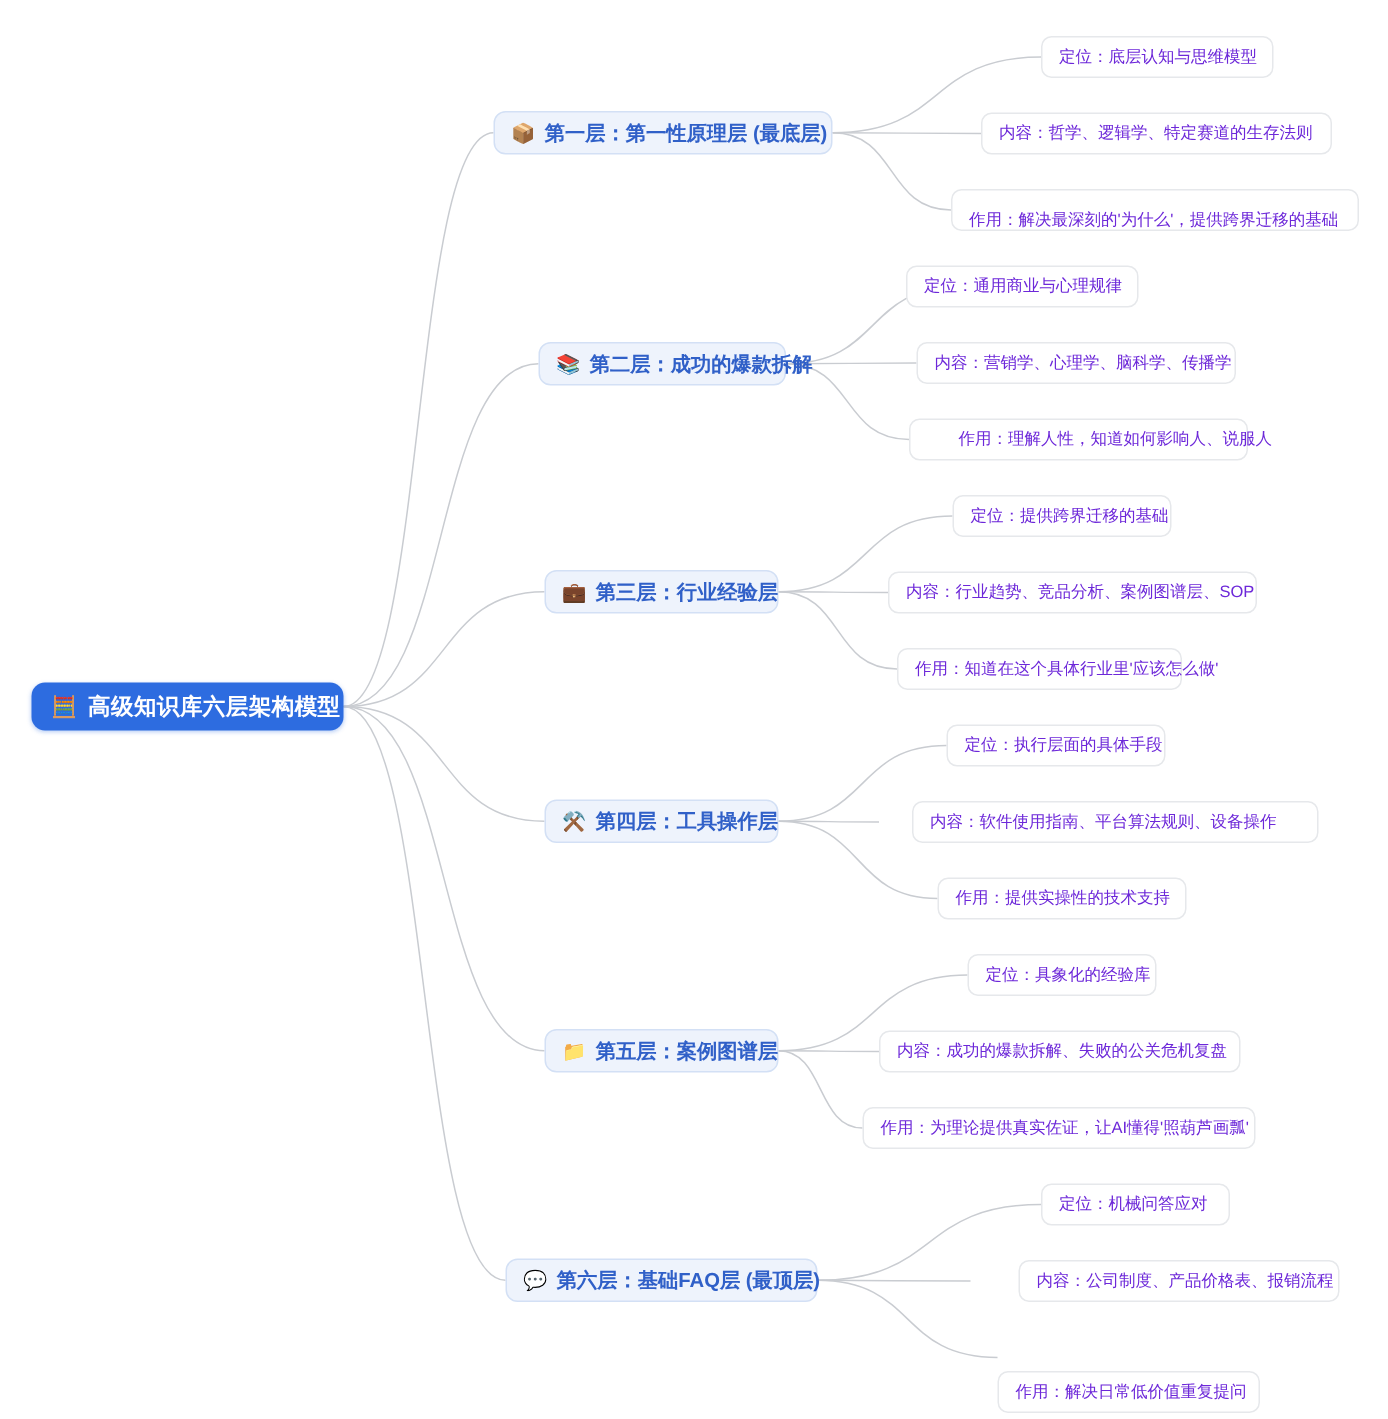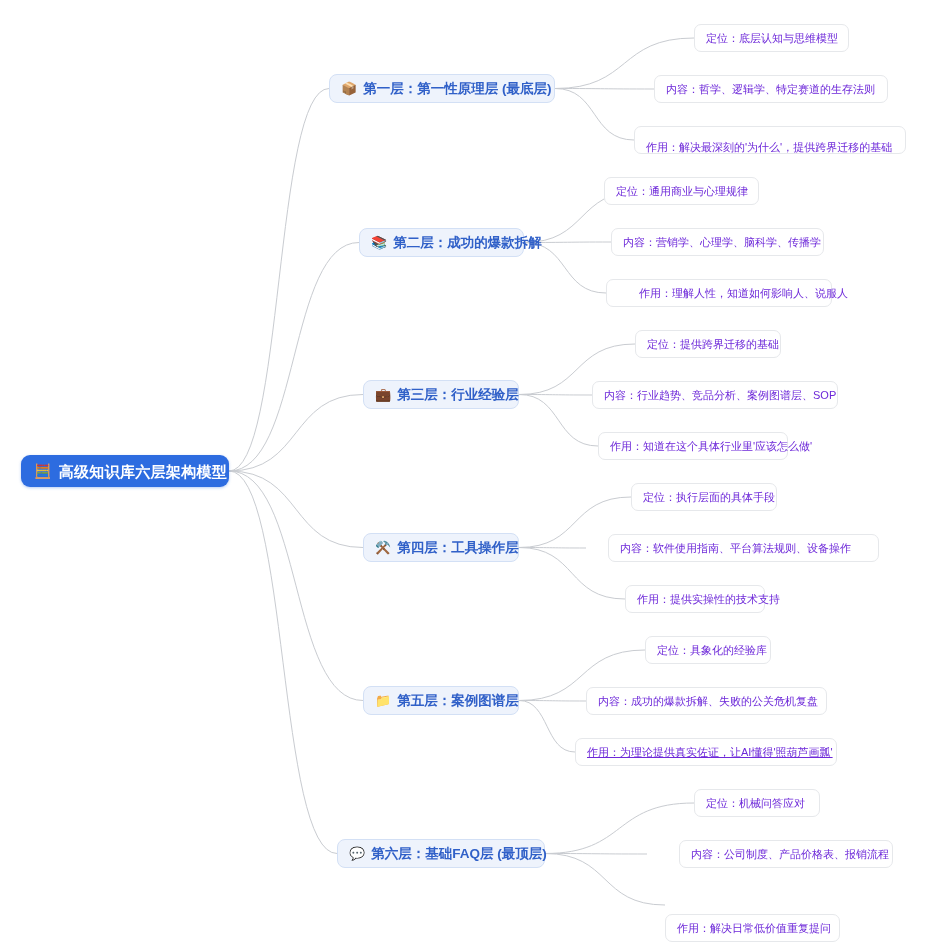--- a/index.html
+++ b/index.html
@@ -162,34 +162,34 @@
       <div class="node layer" style="left: 363px; top: 533px; width: 156px;">
         <span class="nd-icon">⚒️</span>
         <span class="nd-label">第四层：工具操作层</span>
       </div>
       <div class="node leaf" style="left: 631px; top: 483px; width: 146px;">
         <span class="nd-label">定位：执行层面的具体手段</span>
       </div>
       <div class="node leaf" style="left: 586px; top: 534px; width: 271px; margin-left: 22px;">
         <span class="nd-label">内容：软件使用指南、平台算法规则、设备操作</span>
       </div>
-      <div class="node leaf" style="left: 625px; top: 585px; width: 140px;">
+      <div class="node leaf" style="left: 625px; top: 585px; width: 166px;">
         <span class="nd-label">作用：提供实操性的技术支持</span>
       </div>
       <div class="node layer" style="left: 363px; top: 686px; width: 156px;">
         <span class="nd-icon">📁</span>
         <span class="nd-label">第五层：案例图谱层</span>
       </div>
       <div class="node leaf" style="left: 645px; top: 636px; width: 126px;">
         <span class="nd-label">定位：具象化的经验库</span>
       </div>
       <div class="node leaf" style="left: 586px; top: 687px; width: 241px;">
         <span class="nd-label">内容：成功的爆款拆解、失败的公关危机复盘</span>
       </div>
-      <div class="node leaf" style="left: 575px; top: 738px; width: 262px; text-decoration: underline;">
+      <div class="node leaf" style="left: 575px; top: 738px; width: 262px;">
         <span class="nd-label">作用：为理论提供真实佐证，让AI懂得'照葫芦画瓢'</span>
       </div>
       <div class="node layer" style="left: 337px; top: 839px; width: 208px;">
         <span class="nd-icon">💬</span>
         <span class="nd-label">第六层：基础FAQ层 (最顶层)</span>
       </div>
       <div class="node leaf" style="left: 694px; top: 789px; width: 126px;">
         <span class="nd-label">定位：机械问答应对</span>
       </div>
       <div class="node leaf" style="left: 647px; top: 840px; width: 214px; margin-left: 32px;">

